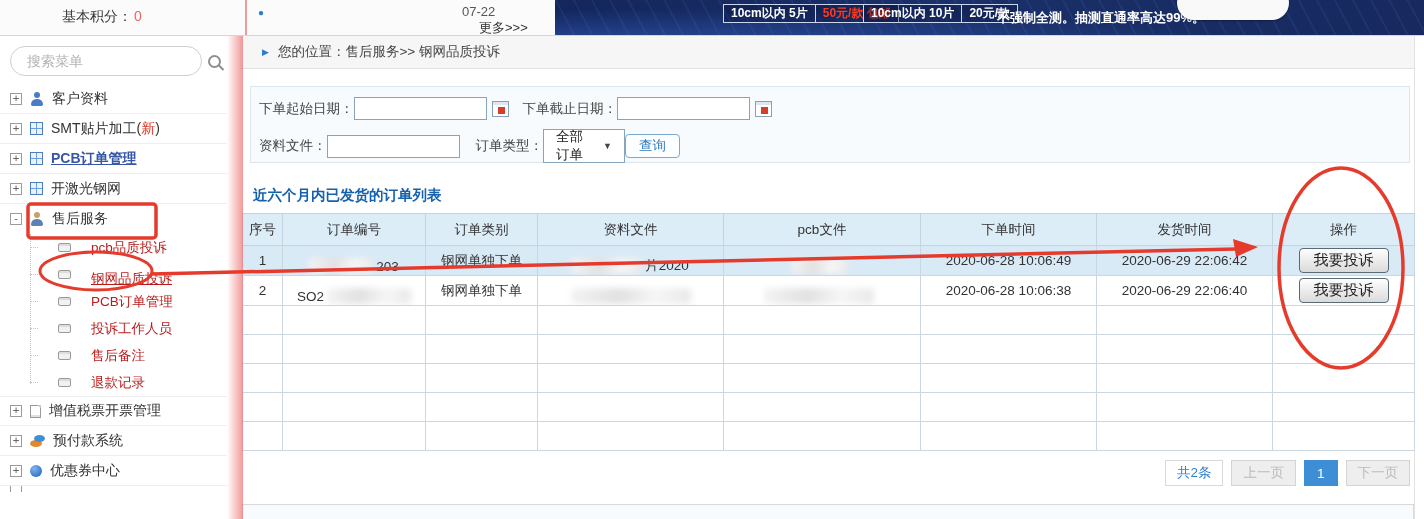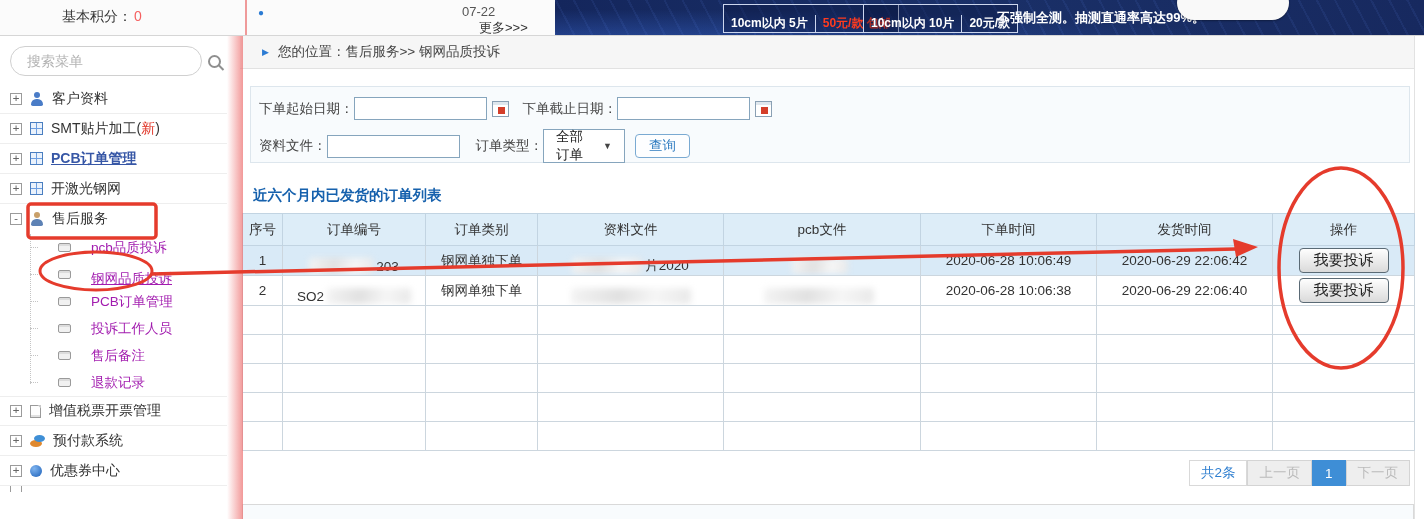--- a/index.html
+++ b/index.html
@@ -18,21 +18,21 @@
   .news-date { position:absolute; left:462px; top:4px; font-size:13px; color:#555; }
   .news-more { position:absolute; left:479px; top:19px; font-size:13px; color:#333; }
 
   
   .banner { position:absolute; left:555px; top:0; width:869px; height:35px; overflow:hidden;
     background:
       repeating-linear-gradient(62deg, rgba(90,130,230,0.10) 0 2px, transparent 2px 16px),
       radial-gradient(ellipse at 8% 120%, rgba(60,110,220,0.45), transparent 55%),
       linear-gradient(90deg,#14265c 0%, #1a3068 45%, #17295f 100%);
     z-index:3; }
-  .offer { position:absolute; top:4px; height:29px; display:flex; align-items:flex-end;
+  .offer { position:absolute; top:4px; height:19px; display:flex; align-items:center;
     border:1px solid #ccd6ee; background:rgba(8,20,60,0.35); }
   .offer1 { left:168px; }
   .offer2 { left:296px;margin-left:12px; }
   .offer .half { display:flex; align-items:center; padding:0 7px; font-size:12px;
     font-weight:bold; color:#fff; white-space:nowrap; }
   .offer .half + .half { border-left:1px solid #ccd6ee; }
   .offer .hot { color:#ff3b1f; }
   .slogan { position:absolute; left:442px; top:9px; color:#fff; font-size:13px;
     font-weight:bold; white-space:nowrap; }
   .pill-btn { position:absolute; left:622px; top:-14px; width:112px; height:34px;
@@ -82,21 +82,21 @@
   .coins::before { content:''; position:absolute; left:0; top:5px; width:12px; height:7px;
     border-radius:50%; background:#e0892f; }
   .coins::after { content:''; position:absolute; left:4px; top:0; width:11px; height:7px;
     border-radius:50%; background:#3f8fd6; }
   .balloon { width:12px; height:12px; border-radius:50%;
     background:radial-gradient(circle at 35% 30%, #7fb4ef, #1b5fb8); }
   .subwrap { position:relative; margin-left:30px; }
   .subwrap::before { content:''; position:absolute; left:0; top:0; bottom:12px;
     border-left:1px dotted #c4c4c4; }
   .smi { height:27px; display:flex; align-items:center; gap:20px; padding-left:10px;
-    font-size:13.5px; color:#a21caf; position:relative; white-space:nowrap; }
+    font-size:13.5px; color:#b91c1c; position:relative; white-space:nowrap; }
   .smi::before { content:''; width:8px; border-top:1px dotted #c4c4c4; margin-left:-10px; }
   .listic { width:13px; height:9px; border:1px solid #9a9a9a; border-radius:2px;
     background:#f1f1f1; box-shadow:inset 0 2px 0 #dcdcdc; flex:none; }
   .u { text-decoration:underline;margin-top:9px; }
 
   
   .main { position:absolute; left:240px; top:36px; width:1184px; height:483px; background:#fff; }
   .right-line { position:absolute; left:1174px; top:0; width:1px; height:483px; background:#e2e2e2; }
   .crumb { position:absolute; left:0; top:0; width:1174px; height:33px; background:#f6f6f6;
     border-bottom:1px solid #e2e2e2; display:flex; align-items:center; padding-left:22px;
@@ -111,21 +111,21 @@
   .txt { width:133px; height:23px; border:1px solid #86a5bd; background:#fff; outline:none;
     font-size:13px; padding:0 4px; font-family:inherit; }
   .cal { width:17px; height:16px; border:1px solid #8aa0b4; background:#fff; position:relative;
     box-shadow:inset 0 3px 0 #dfe7ee; margin-left:5px; flex:none; }
   .cal::after { content:''; position:absolute; right:3px; bottom:2px; width:7px; height:7px;
     background:#d43e2a; }
   .selbox { width:82px; height:34px; border:1px solid #86a5bd; background:#fff;
     display:flex; align-items:center; justify-content:space-between; padding:0 12px;
     font-size:13.5px; color:#222;gap:16px; }
   .selbox .caret { font-size:9px; color:#444; }
-  .qbtn { margin-left:10px; height:24px; padding:0 13px; font-size:13.5px; color:#2f7cc0;
+  .qbtn { height:24px; padding:0 13px; font-size:13.5px; color:#2f7cc0;
     background:#fdfeff; border:1px solid #7aaad2; border-radius:4px; font-family:Liberation Serif, serif; }
 
   .list-title { position:absolute; left:13px; top:150px; font-size:14.5px; font-weight:bold;
     color:#1661ad; }
 
   table.grid { position:absolute; left:2px; top:177px; width:1172px; border-collapse:collapse;
     table-layout:fixed; }
   .grid th { height:32px; background:#ddedf8; border:1px solid #c2d4e2; font-weight:normal;
     font-size:13.5px; color:#333; }
   .grid td { height:29px; border:1px solid #ccd6de; font-size:13.5px; color:#333;
@@ -133,21 +133,21 @@
   .grid tr.datarow td { height:30px; }
   .grid tr.hl td { background:#d9eaf7; }
   .cellflex { display:flex; align-items:center; justify-content:center; gap:3px;margin-top:11px; }
   .cellleft { justify-content:flex-start; }
   .mask { display:inline-block; height:16px; border-radius:3px; filter:blur(3px); flex:none;
     background:linear-gradient(100deg,#f4f4f4,#e1e1e1 40%,#f6f6f6 70%,#e8e8e8); }
   .w56{width:56px;} .w64{width:64px;} .w70{width:70px;} .w84{width:84px;} .w110{width:110px;} .w120{width:120px;}
   .act-btn { padding:2px 14px; font-size:15px; color:#222; font-family:inherit;
     background:linear-gradient(#fefefe,#dadada); border:1px solid #5a6a75; border-radius:4px; }
 
-  .pager { position:absolute; right:14px; top:424px; display:flex; gap:0; align-items:center; }
+  .pager { position:absolute; right:14px; top:424px; display:flex; gap:8px; align-items:center; }
   .pg { height:26px; display:flex; align-items:center; font-size:13.5px; padding:0 11px; }
   .pg-total { border:1px solid #d9d9d9; background:#fff; color:#2f7fd0; }
   .pg-dis { border:1px solid #d4d4d4; background:#eeeeee; color:#bbbbbb; }
   .pg-cur { background:#3e8ed6; color:#fff; border:1px solid #3e8ed6; padding:0 12px; }
 
   .bottom-panel { position:absolute; left:2px; top:468px; width:1172px; height:15px;
     background:#f8fbfd; border:1px solid #d9d9d9; border-bottom:none; }
 
   
   .anno { position:absolute; left:0; top:0; width:1424px; height:519px; z-index:60;

